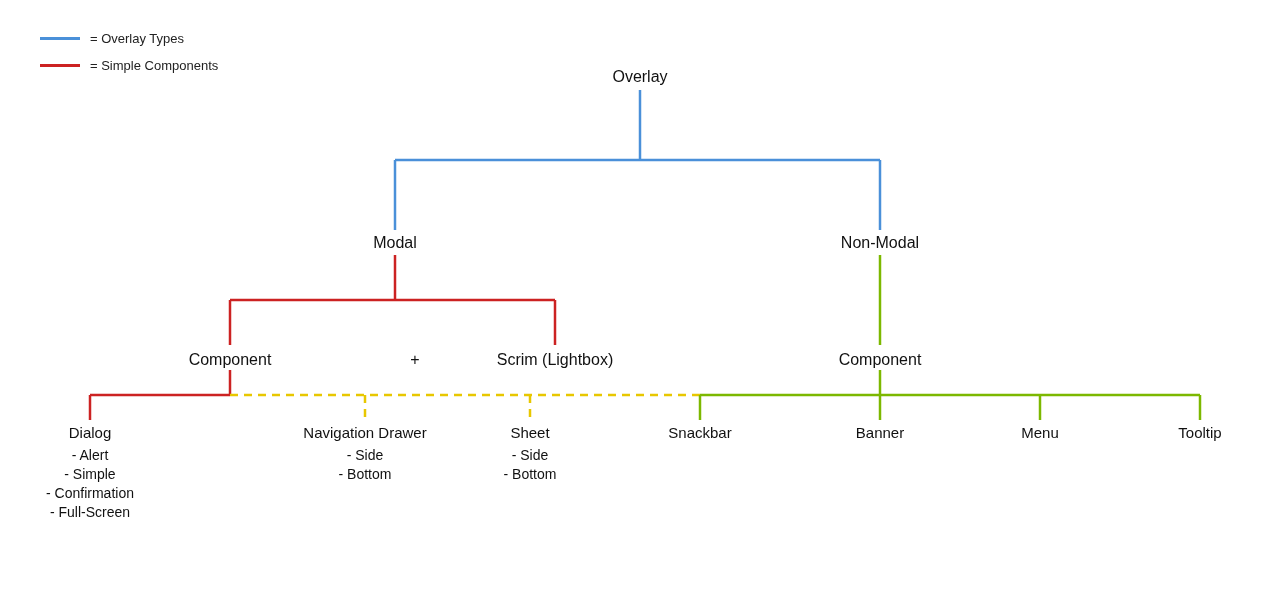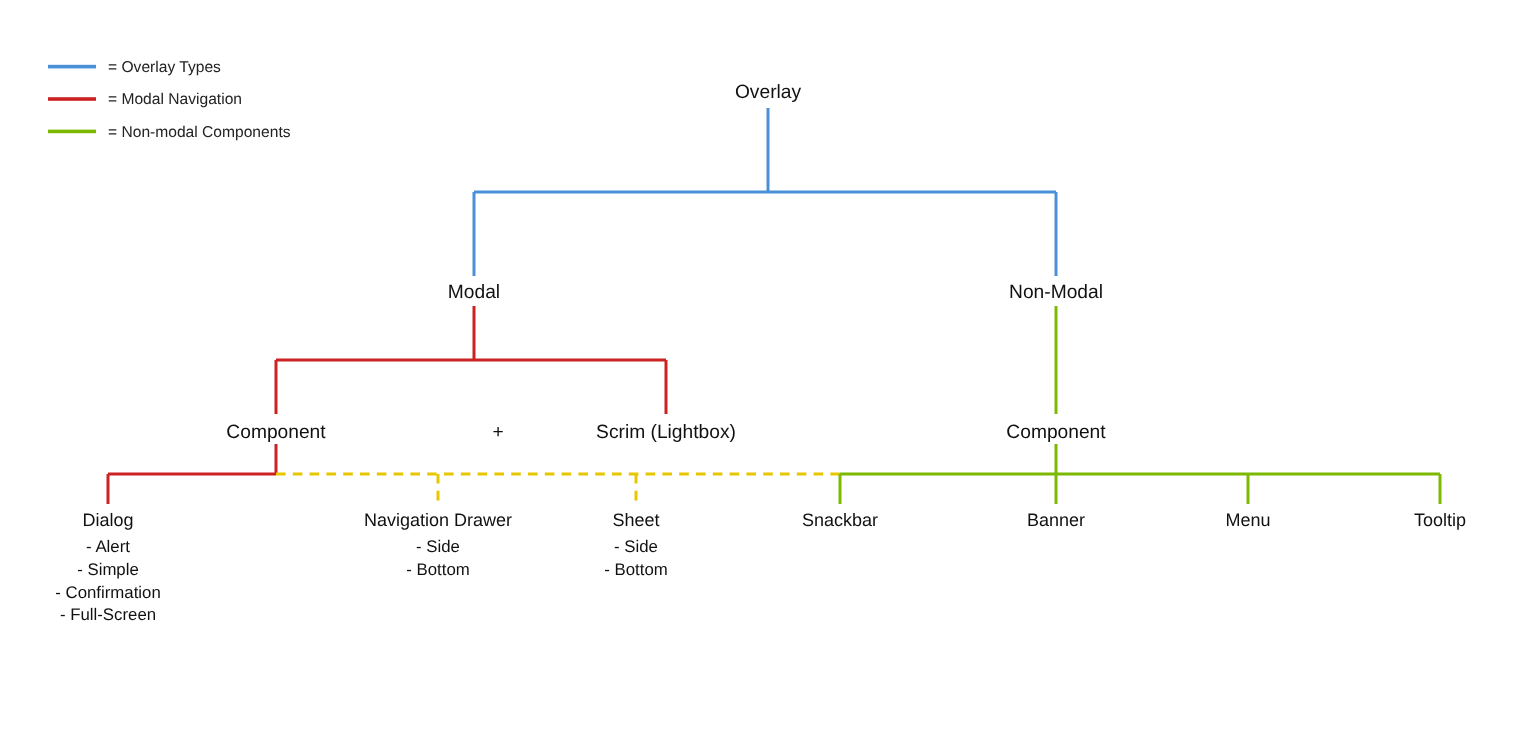--- a/index.html
+++ b/index.html
@@ -15,21 +15,21 @@
 
     .diagram-container {
       position: relative;
       width: 1280px;
       height: 616px;
     }
 
     
     .legend {
       position: absolute;
-      top: 48px;
+      top: 31px;
       left: 40px;
     }
 
     .legend-item {
       display: flex;
       align-items: center;
       margin-bottom: 12px;
     }
 
     .legend-line {
@@ -88,25 +88,21 @@
 
 <div class="diagram-container">
 
   <div class="legend">
     <div class="legend-item">
       <div class="legend-line blue"></div>
       <span class="legend-text">= Overlay Types</span>
     </div>
     <div class="legend-item">
       <div class="legend-line red"></div>
-      <span class="legend-text">= Modal Navigation</span>
-    </div>
-    <div class="legend-item">
-      <div class="legend-line green"></div>
-      <span class="legend-text">= Non-modal Components</span>
+      <span class="legend-text">= Simple Components</span>
     </div>
   </div>
 
   <svg class="diagram-svg" viewBox="0 0 1280 616">
 
     <line x1="640" y1="90" x2="640" y2="160" stroke="#4a90d9" stroke-width="2.5"></line>
 
     <line x1="395" y1="160" x2="880" y2="160" stroke="#4a90d9" stroke-width="2.5"></line>
 
     <line x1="395" y1="160" x2="395" y2="230" stroke="#4a90d9" stroke-width="2.5"></line>

